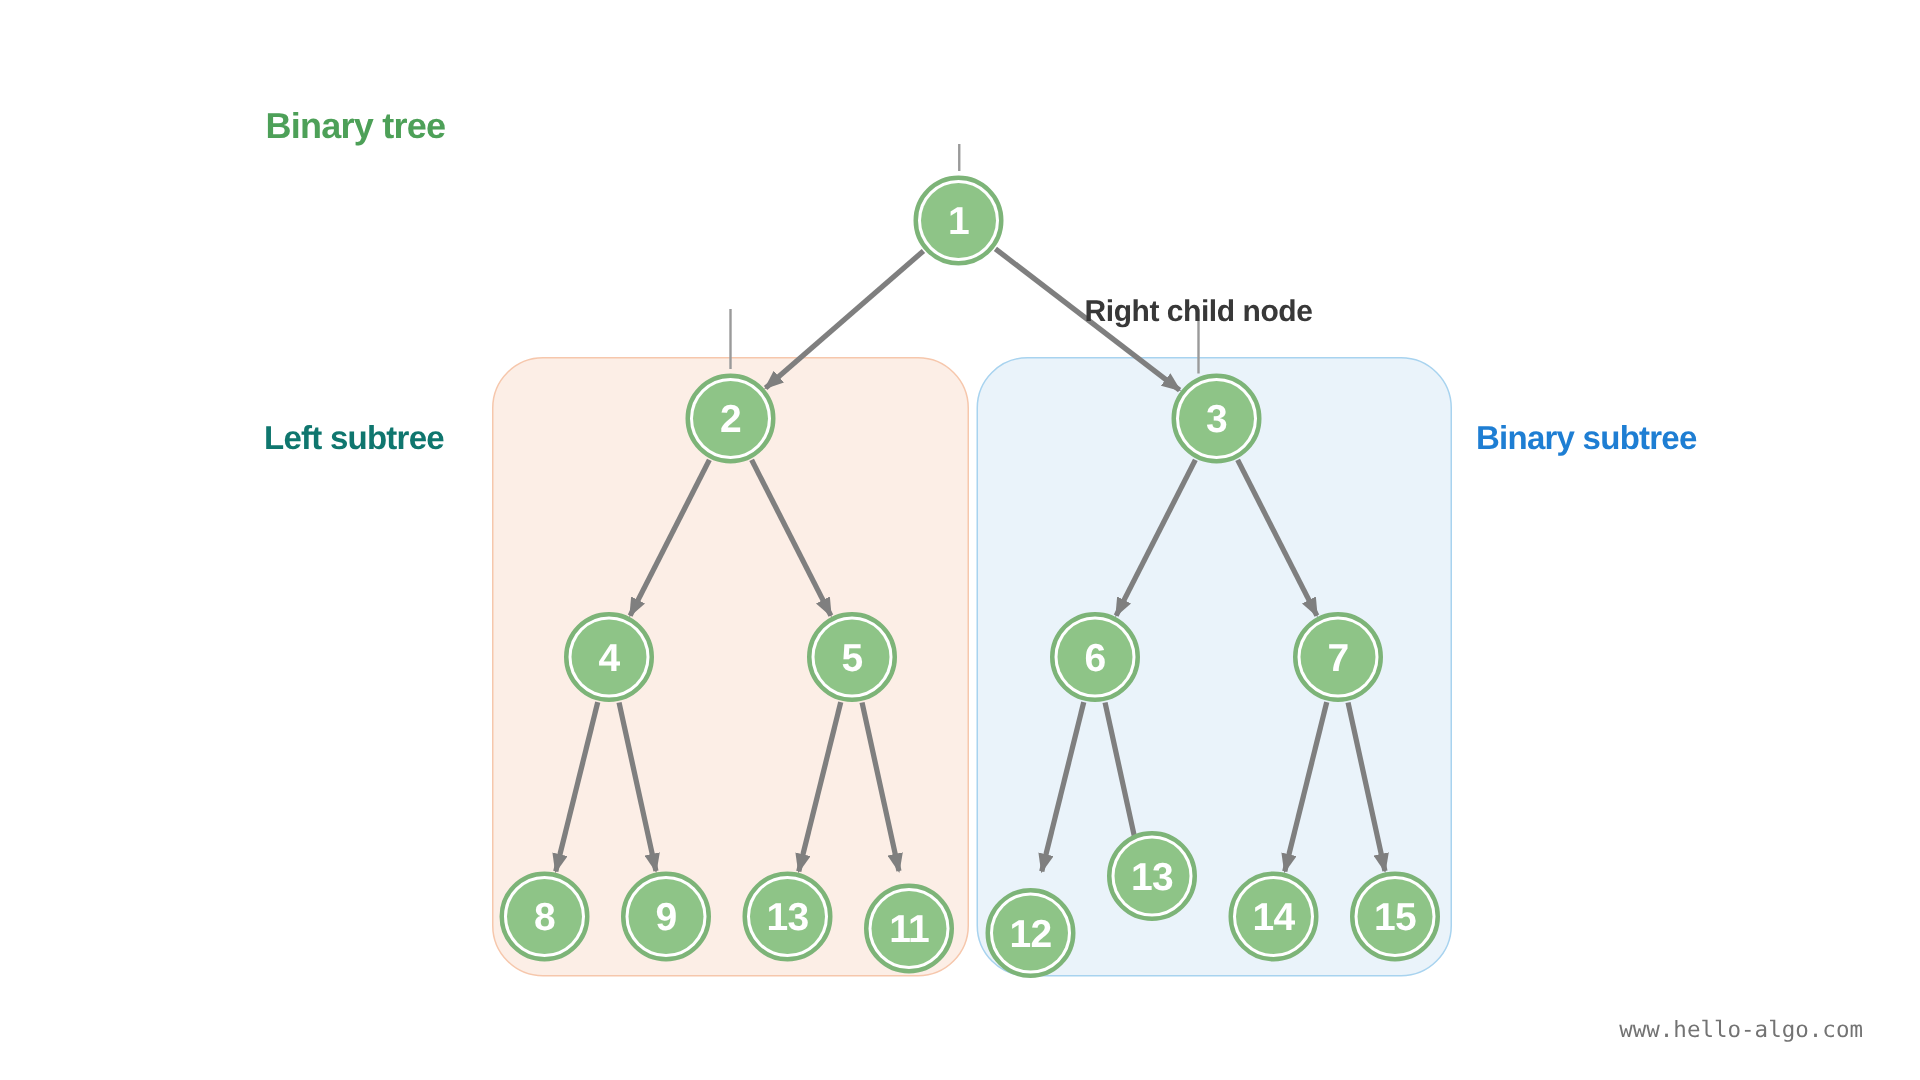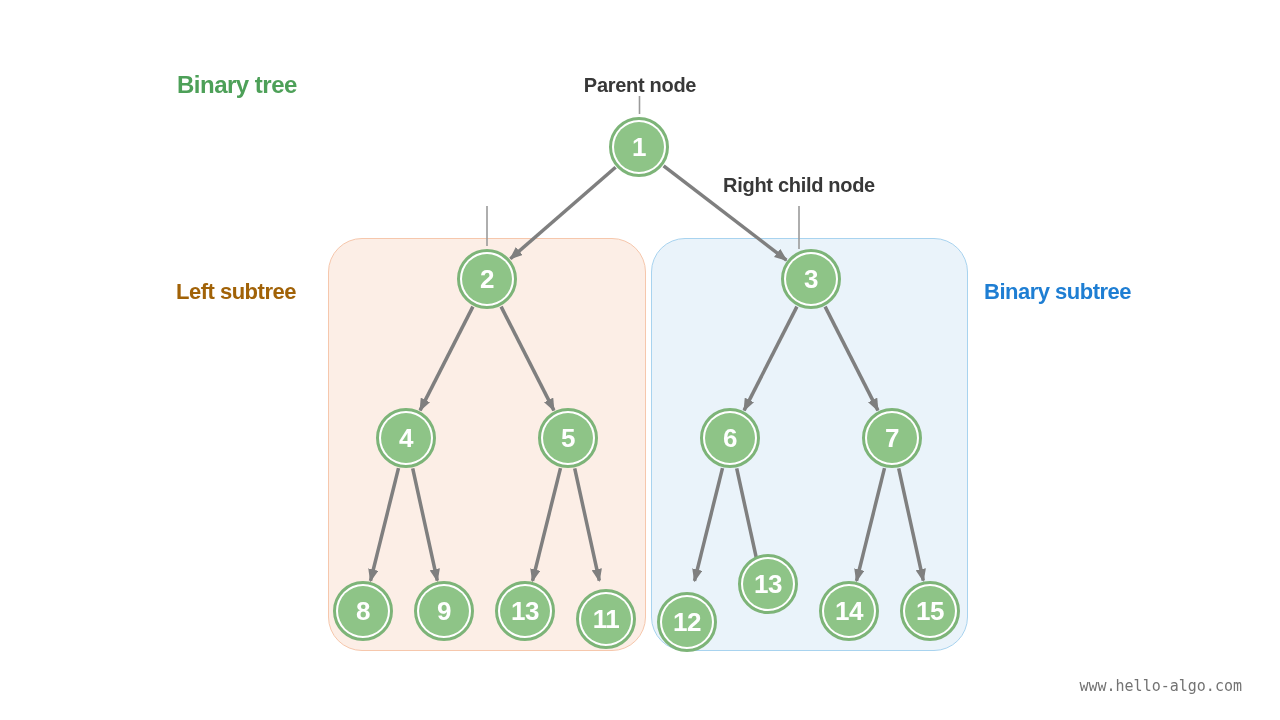--- a/index.html
+++ b/index.html
@@ -91,30 +91,30 @@
     font-size: 20px;
     letter-spacing: -0.3px;
   }
   .leftchild-lbl {
     left: 387px; top: 175px; width: 200px;
     text-align: center;
     font-size: 20px;
     letter-spacing: -0.3px;
   }
   .rightchild-lbl {
-    left: 699px; top: 160px; width: 200px;
+    left: 699px; top: 183px; width: 200px;
     text-align: center;
     font-size: 20px;
     letter-spacing: -0.3px;
   }
   .leftsub-lbl {
     left: 176px; top: 265px;
     font-size: 22px;
     letter-spacing: -0.5px;
-    color: #a16207;
+    color: #0f766e;
   }
   .rightsub-lbl {
     left: 984px; top: 265px;
     font-size: 22px;
     letter-spacing: -0.5px;
     color: #1e7ed3;
   }
   .watermark {
     position: absolute;
     right: 38px; top: 677px;
@@ -199,20 +199,19 @@
       <div class="node-inner">13</div>
     </div>
   <div class="node" style="left:819px;top:581px">
       <div class="node-inner">14</div>
     </div>
   <div class="node" style="left:900px;top:581px">
       <div class="node-inner">15</div>
     </div>
 
   <div class="lbl title-lbl">Binary tree</div>
-  <div class="lbl parent-lbl">Parent node</div>
   <div class="lbl rightchild-lbl">Right child node</div>
   <div class="lbl leftsub-lbl">Left subtree</div>
   <div class="lbl rightsub-lbl">Binary subtree</div>
 
   <div class="watermark">www.hello-algo.com</div>
 
 </div>
 
 </body></html>

